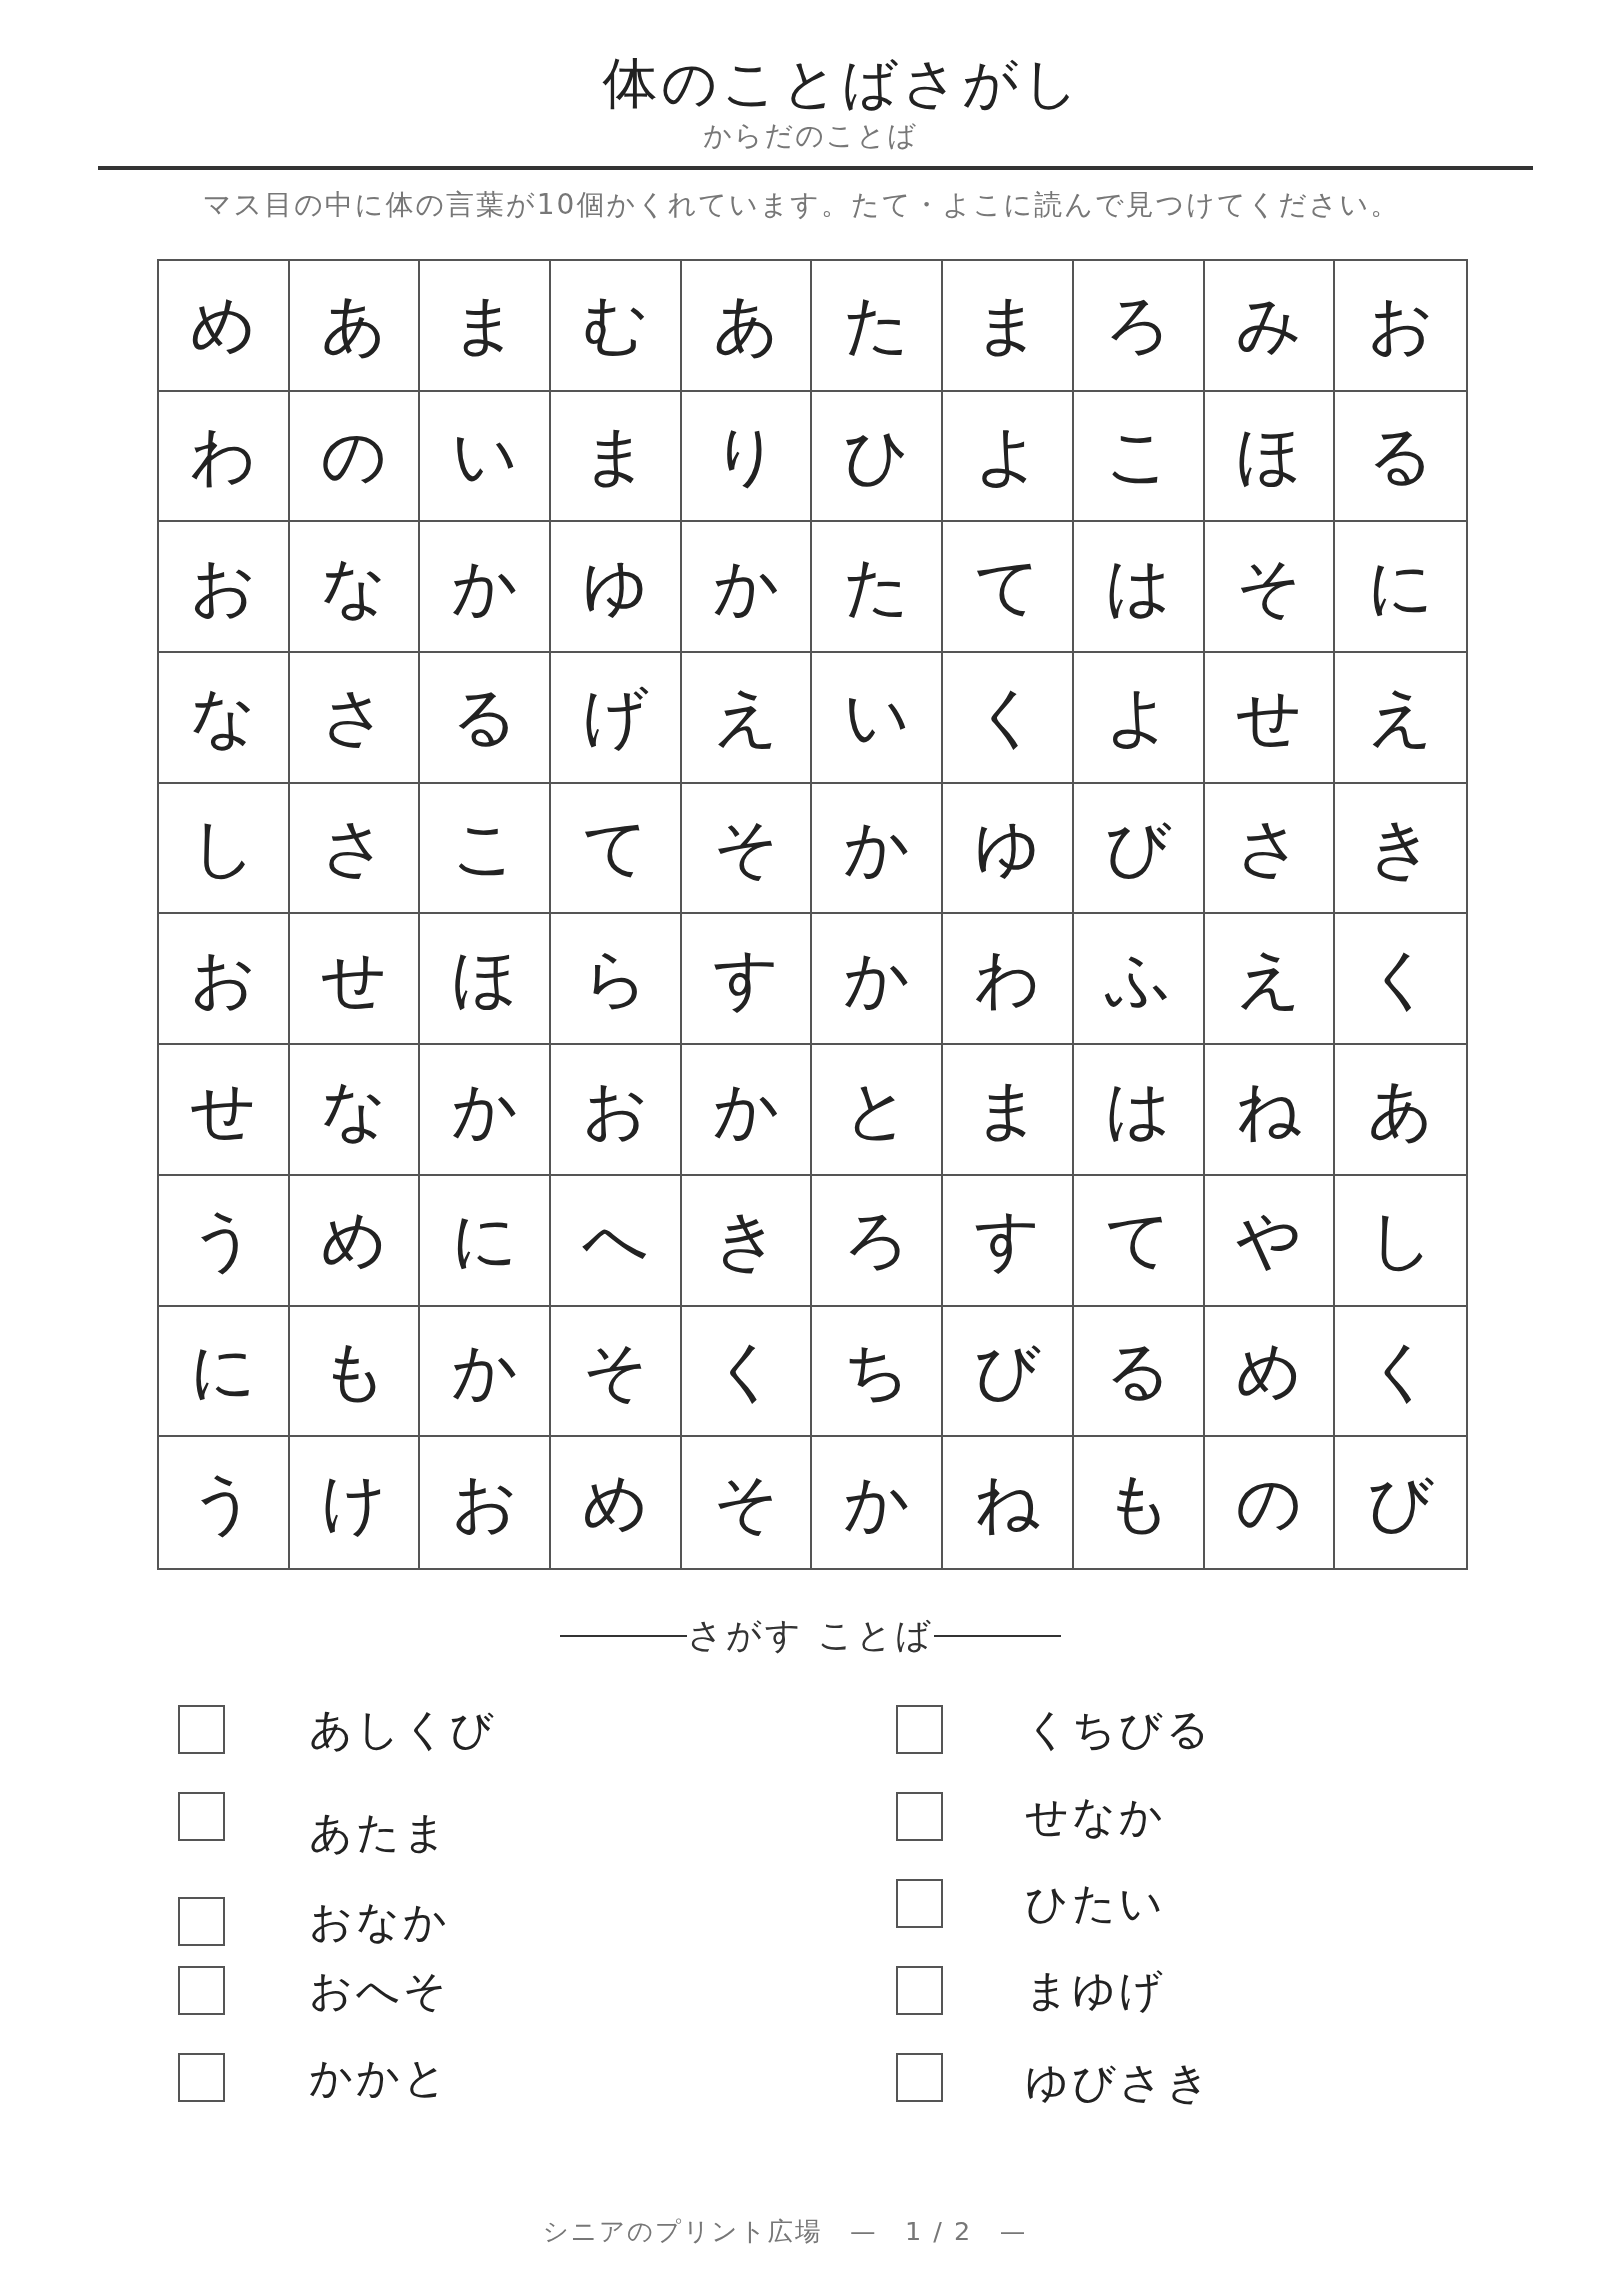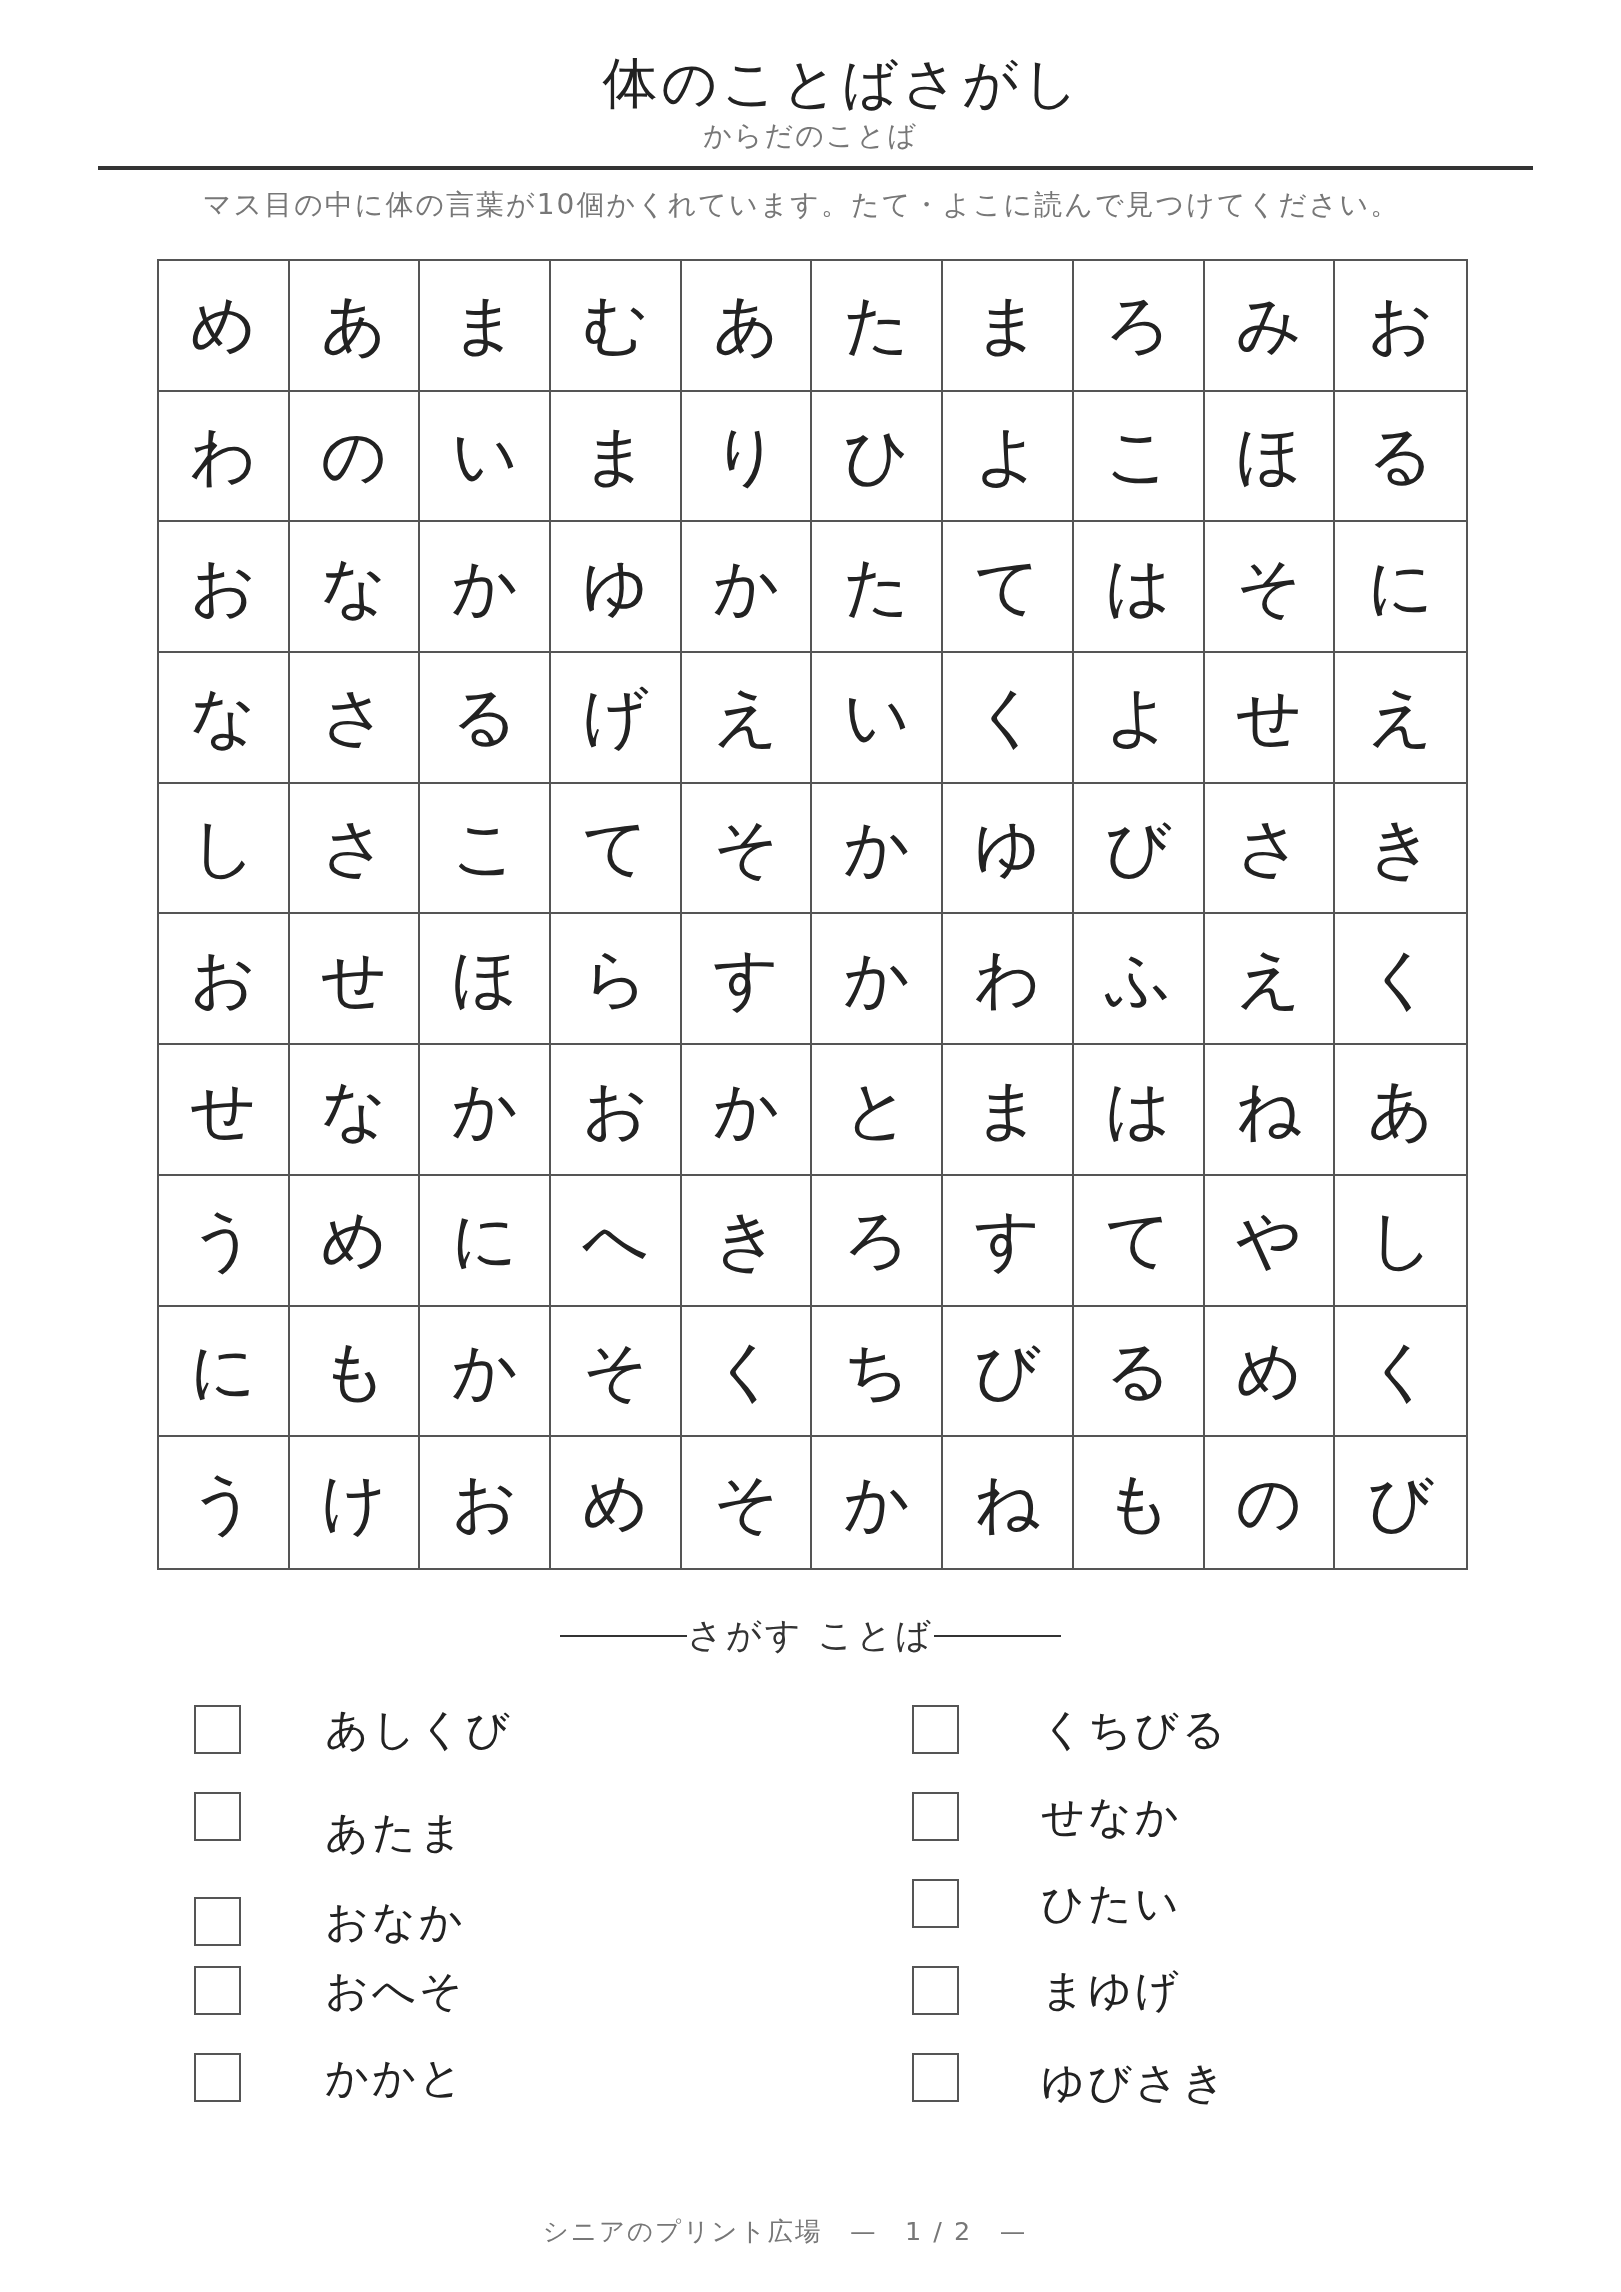--- a/index.html
+++ b/index.html
@@ -16,21 +16,21 @@
           display:grid; grid-template-columns:repeat(10,1fr); grid-template-rows:repeat(10,1fr);
           border:2px solid #555555; box-sizing:border-box; }
   .cell { border-right:2px solid #555555; border-bottom:2px solid #555555; box-sizing:border-box;
           display:flex; align-items:center; justify-content:center; font-size:65px; color:#222222; }
   .cell.lastcol { border-right:none; }
   .cell.lastrow { border-bottom:none; }
   .section-heading { position:absolute; left:0; width:1621px; top:1612px; text-align:center;
                      font-size:35px; line-height:47px; color:#333333; letter-spacing:2.9px;
                      display:flex; justify-content:center; align-items:center; }
   .section-heading .dash { display:inline-block; width:127px; height:2px; background:#333333; }
-  .word-list { position:absolute; left:16px; top:0; width:1542px; height:2293px; pointer-events:none; }
+  .word-list { position:absolute; left:0; top:0; width:1542px; height:2293px; pointer-events:none; }
   .word-item { position:absolute; display:flex; align-items:center; pointer-events:auto; height:55px; }
   .checkbox { width:47px; height:49px; border:2.9px solid #555555; box-sizing:border-box; background:#fff; }
   .word { position:absolute; font-size:43px; line-height:55px; color:#222222; letter-spacing:2.9px; white-space:nowrap; }
   .footer { position:absolute; left:0; width:1570px; top:2215px; text-align:center;
             font-size:25.5px; line-height:33px; color:#777777; letter-spacing:2px; white-space:pre; }
 </style>
 </head>
 <body>
 
 <div class="title">体のことばさがし</div>

